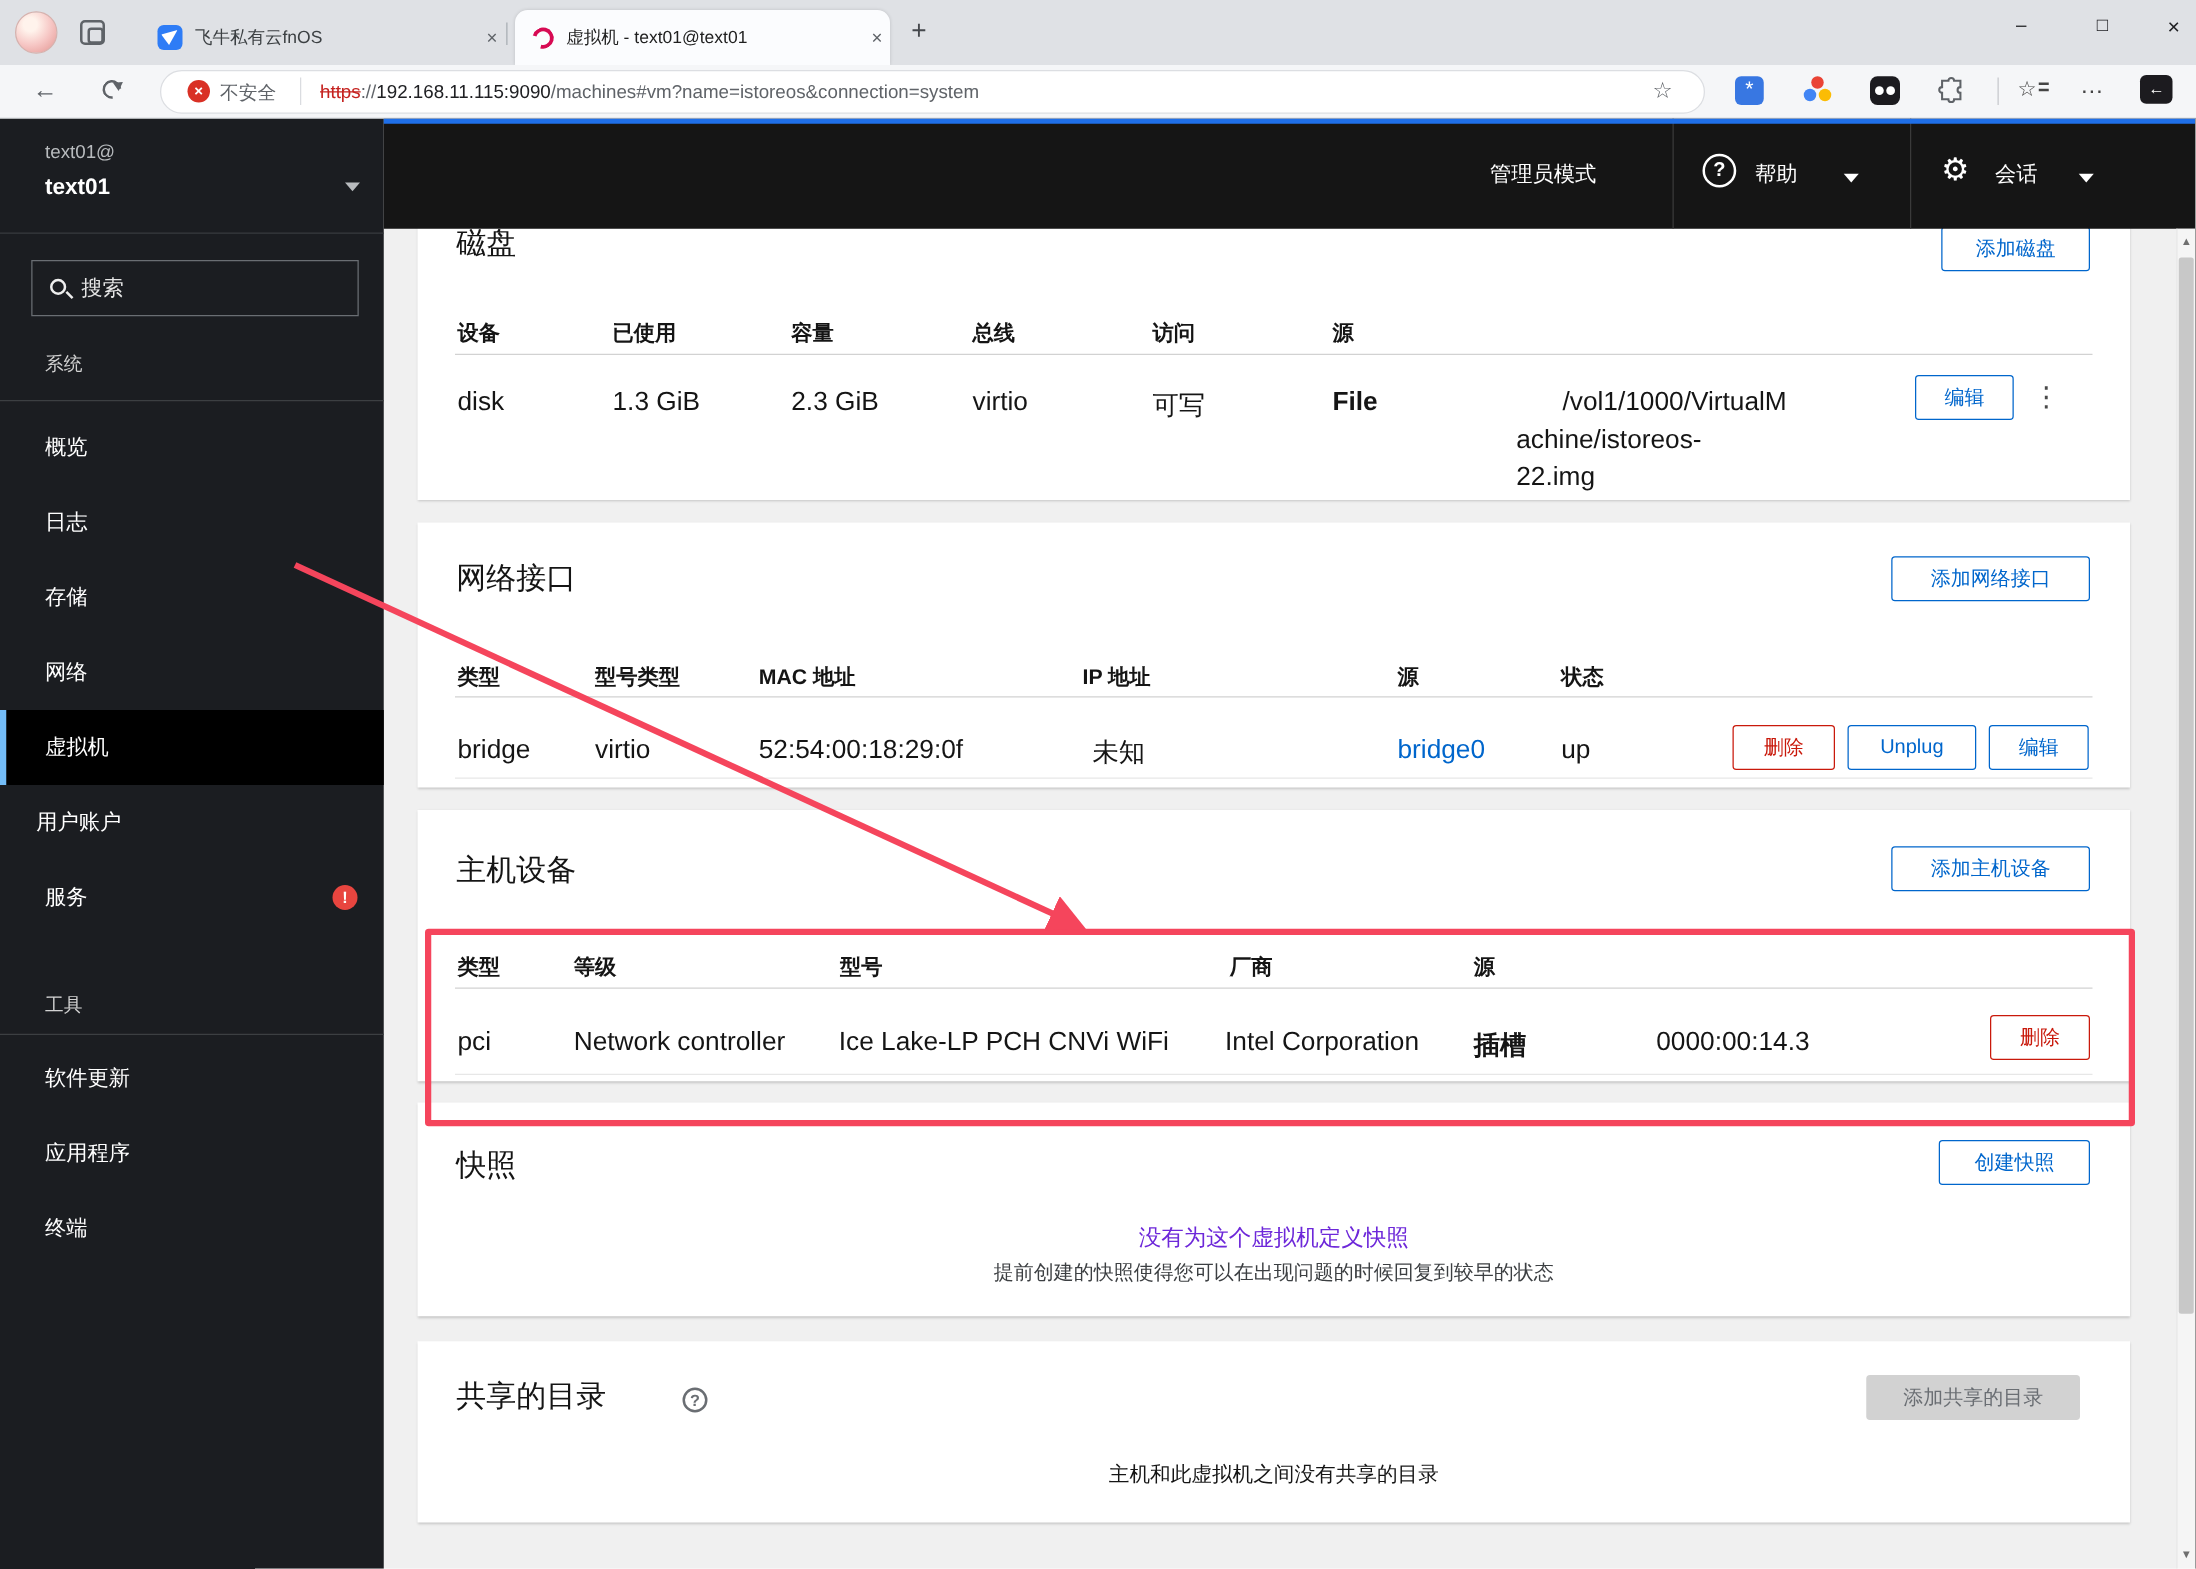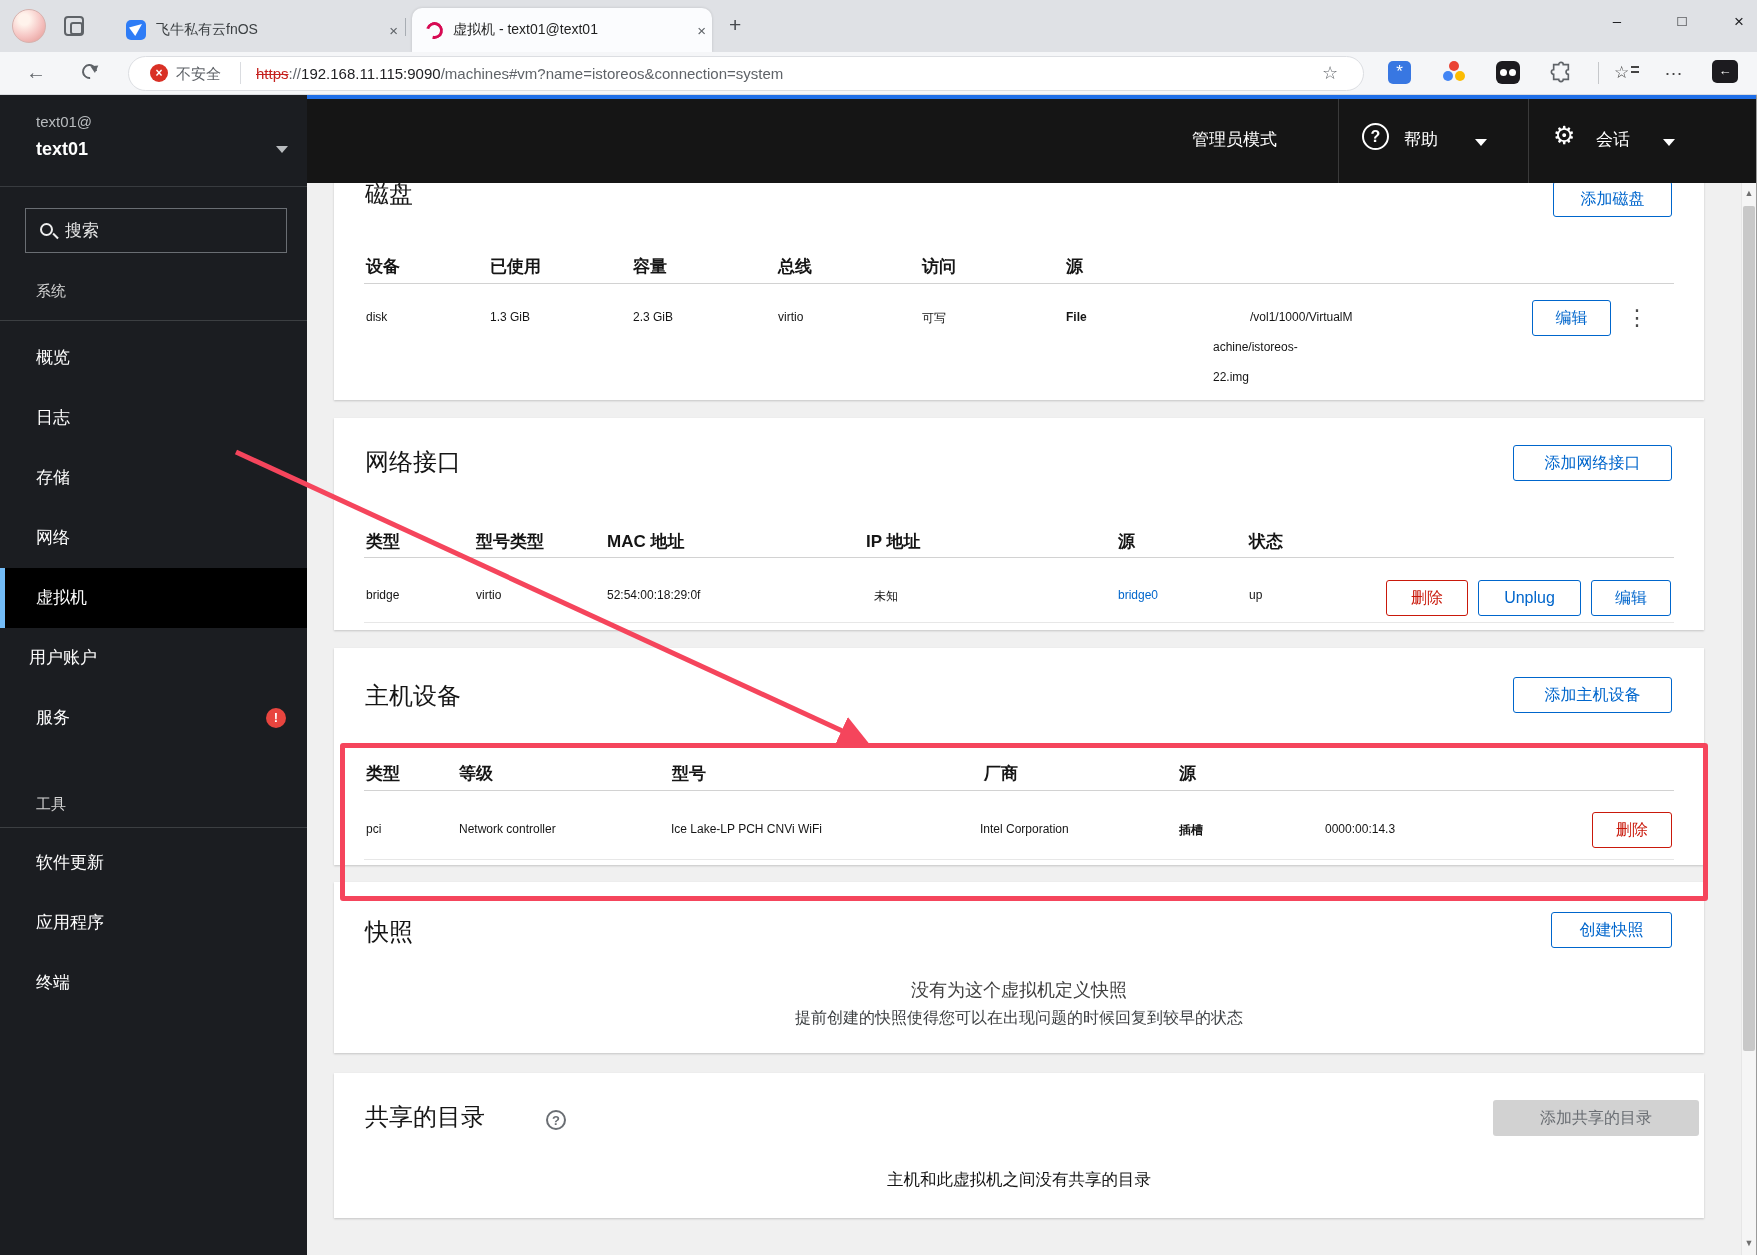--- a/index.html
+++ b/index.html
@@ -60,21 +60,21 @@
   .navitem.sel { background:#000000; border-left:5px solid #73bcf7; padding-left:31px; }
   .badge { position:absolute; left:266px; top:20px; width:20px; height:20px; background:#e8453f; border-radius:50%; color:#fff; font-size:13px; font-weight:bold; text-align:center; line-height:20px; }
 
   .card { position:absolute; left:334px; width:1370px; background:#fff; box-shadow:0 1px 2px rgba(0,0,0,.18); z-index:10; }
   .cardtitle { position:absolute; left:31px; color:#151515; font-size:24px; font-weight:500; }
   .btn { position:absolute; height:36px; display:flex; align-items:center; justify-content:center; background:#fff;
          border:1px solid #0066cc; color:#0066cc; border-radius:3px; font-size:16px; }
   .btn.danger { border-color:#c9190b; color:#c9190b; }
   .btn.disabled { background:#d2d2d2; border:none; color:#6a6e73; }
   .hdr { position:absolute; font-size:17px; font-weight:bold; color:#151515; }
-  .cell { position:absolute; font-size:12px; color:#151515; }
+  .cell { position:absolute; font-size:21px; color:#151515; }
   .tline { position:absolute; height:1px; background:#d2d2d2; }
   .link { color:#0066cc; }
   .kebab { position:absolute; color:#4a4a4a; font-size:22px; }
   .qcircle { position:absolute; width:20px; height:20px; border:2px solid #6a6e73; border-radius:50%; color:#6a6e73; font-size:13px; font-weight:bold; text-align:center; line-height:17px; }
   .emptyt { position:absolute; left:0; width:1370px; text-align:center; }
 
   
   .redrect { position:absolute; left:340px; top:743px; width:1368px; height:158px; border:5px solid #f5455c; border-radius:3px; z-index:40; }
   .arrowsvg { position:absolute; left:0; top:0; width:1757px; height:1255px; z-index:41; pointer-events:none; }
 
@@ -237,31 +237,31 @@
   <div class="cell" style="left:646px; top:174px;">Intel Corporation</div>
   <div class="cell" style="left:845px; top:174px; font-weight:bold;">插槽</div>
   <div class="cell" style="left:991px; top:174px;text-align:right;">0000:00:14.3</div>
   <div class="btn danger" style="left:1258px; top:164px; width:80px;">删除</div>
   <div class="tline" style="left:30px; top:211px; width:1310px; background:#e7e7e7;"></div>
 </div>
 <div class="btn" style="left:1513px; top:677px; width:159px; z-index:10;">添加主机设备</div>
 
 <div class="card" style="top:882px; height:171px;">
   <div class="cardtitle" style="top:34px;">快照</div>
-  <div class="emptyt" style="top:96px; font-size:18px; color:#404040;">没有为这个虚拟机定义快照</div>
+  <div class="emptyt" style="top:96px; font-size:18px; color:#6d28d9;">没有为这个虚拟机定义快照</div>
   <div class="emptyt" style="top:126px; font-size:16px; color:#3c3f42;">提前创建的快照使得您可以在出现问题的时候回复到较早的状态</div>
 </div>
 <div class="btn" style="left:1551px; top:912px; width:121px; z-index:10;">创建快照</div>
 
 <div class="card" style="top:1073px; height:145px;">
   <div class="cardtitle" style="top:28px;">共享的目录</div>
   <div class="qcircle" style="left:212px; top:37px;">?</div>
   <div class="emptyt" style="top:96px; font-size:16.5px; color:#151515;">主机和此虚拟机之间没有共享的目录</div>
 </div>
-<div class="btn disabled" style="left:1493px; top:1100px; width:206px; z-index:10;">添加共享的目录</div>
+<div class="btn disabled" style="left:1493px; top:1100px; width:171px; z-index:10;">添加共享的目录</div>
 
 <div class="abs masthead">
   <div class="mast-text" style="left:885px;">管理员模式</div>
   <div class="mast-sep" style="left:1031px;"></div>
   <div class="helpcircle">?</div>
   <div class="mast-text" style="left:1097px;">帮助</div>
   <span class="caret-w" style="left:1168px;"></span>
   <div class="mast-sep" style="left:1221px;"></div>
   <div class="mast-text" style="left:1246px; top:26px; font-size:25px;">⚙</div>
   <div class="mast-text" style="left:1289px;">会话</div>

